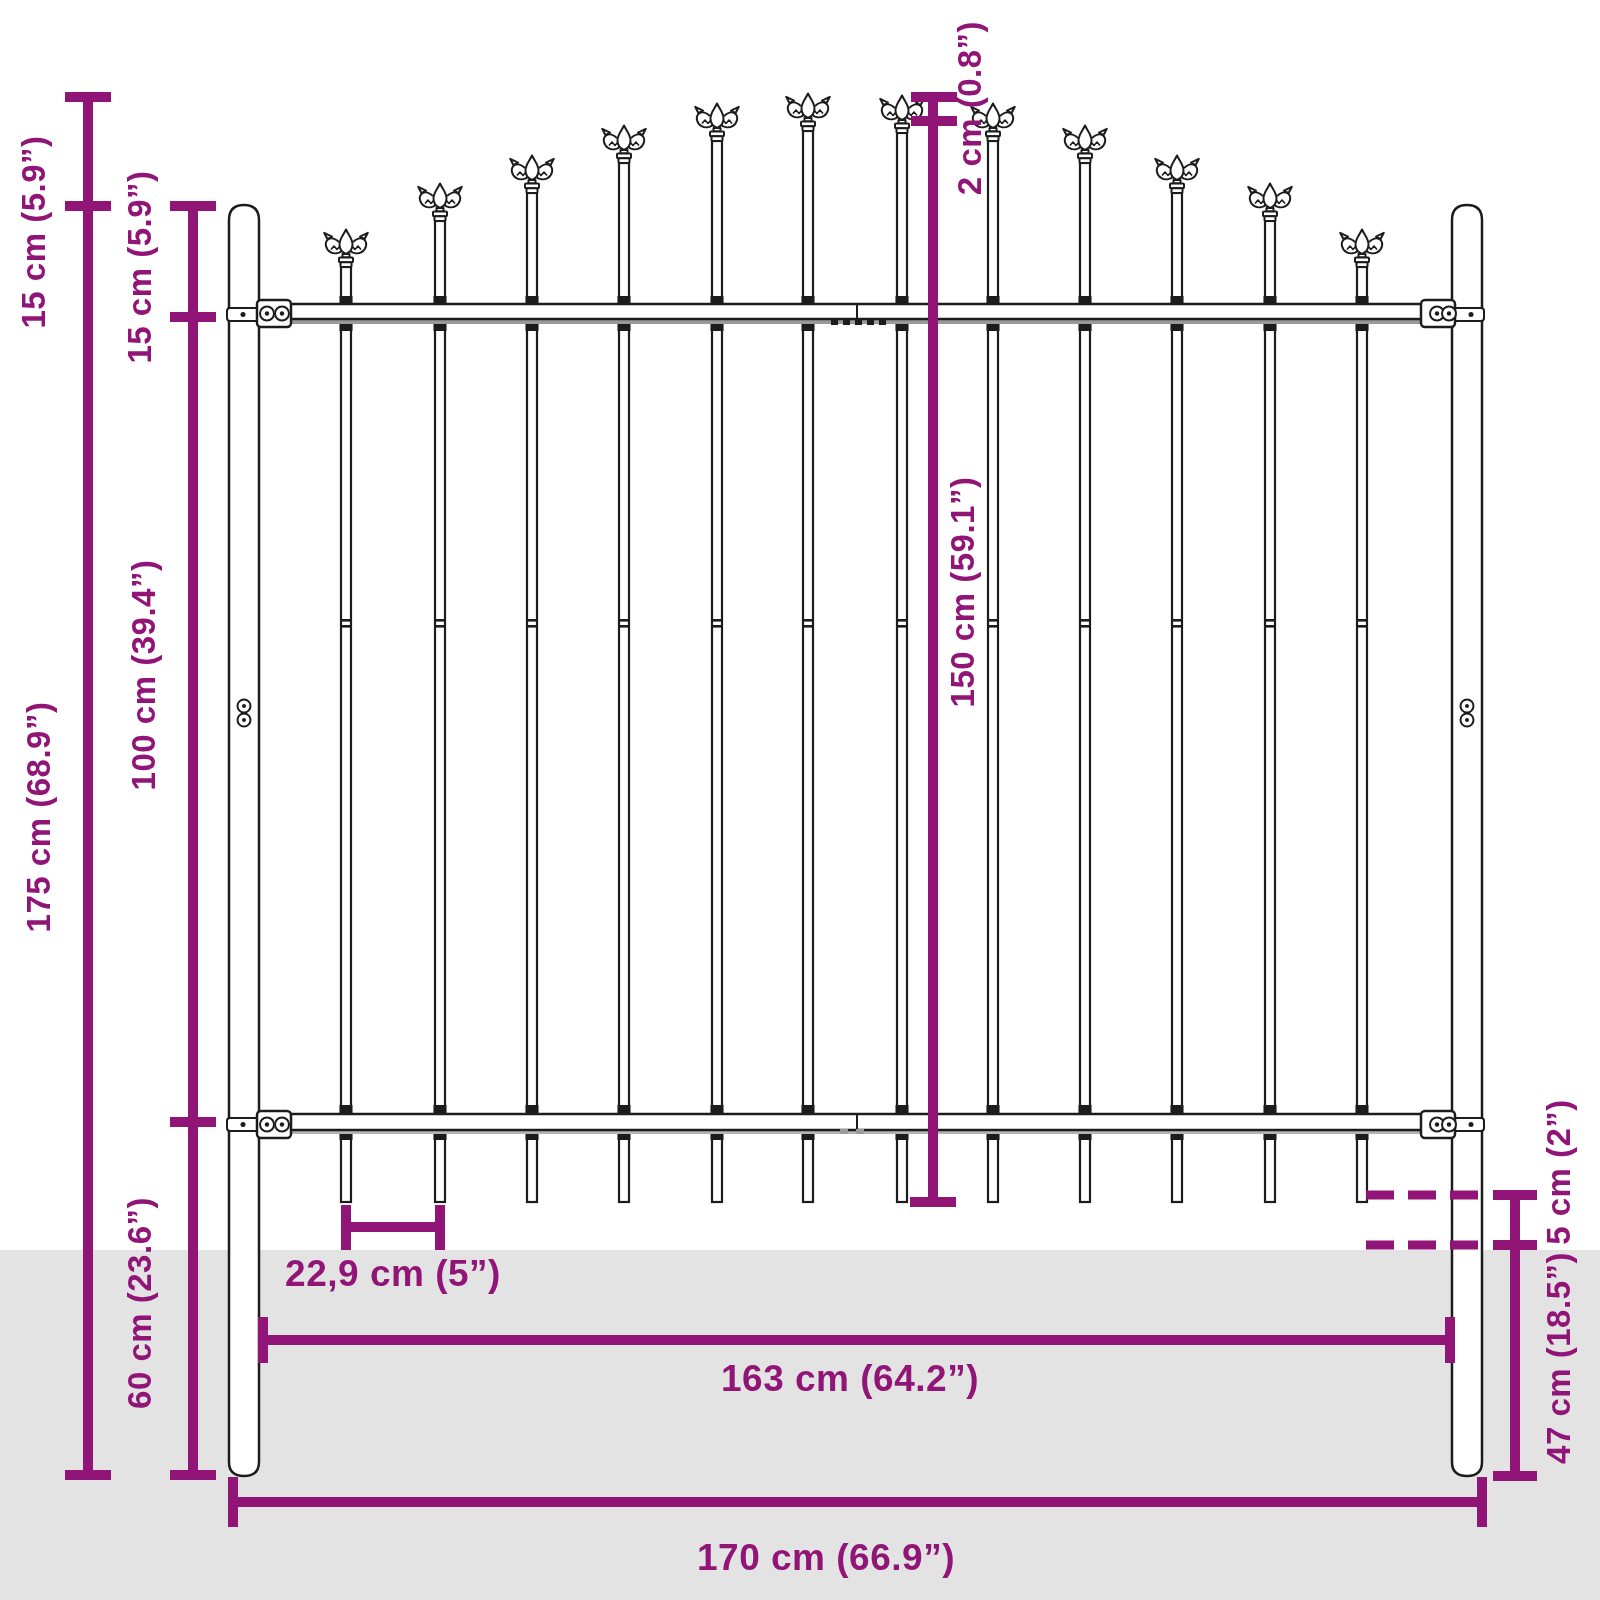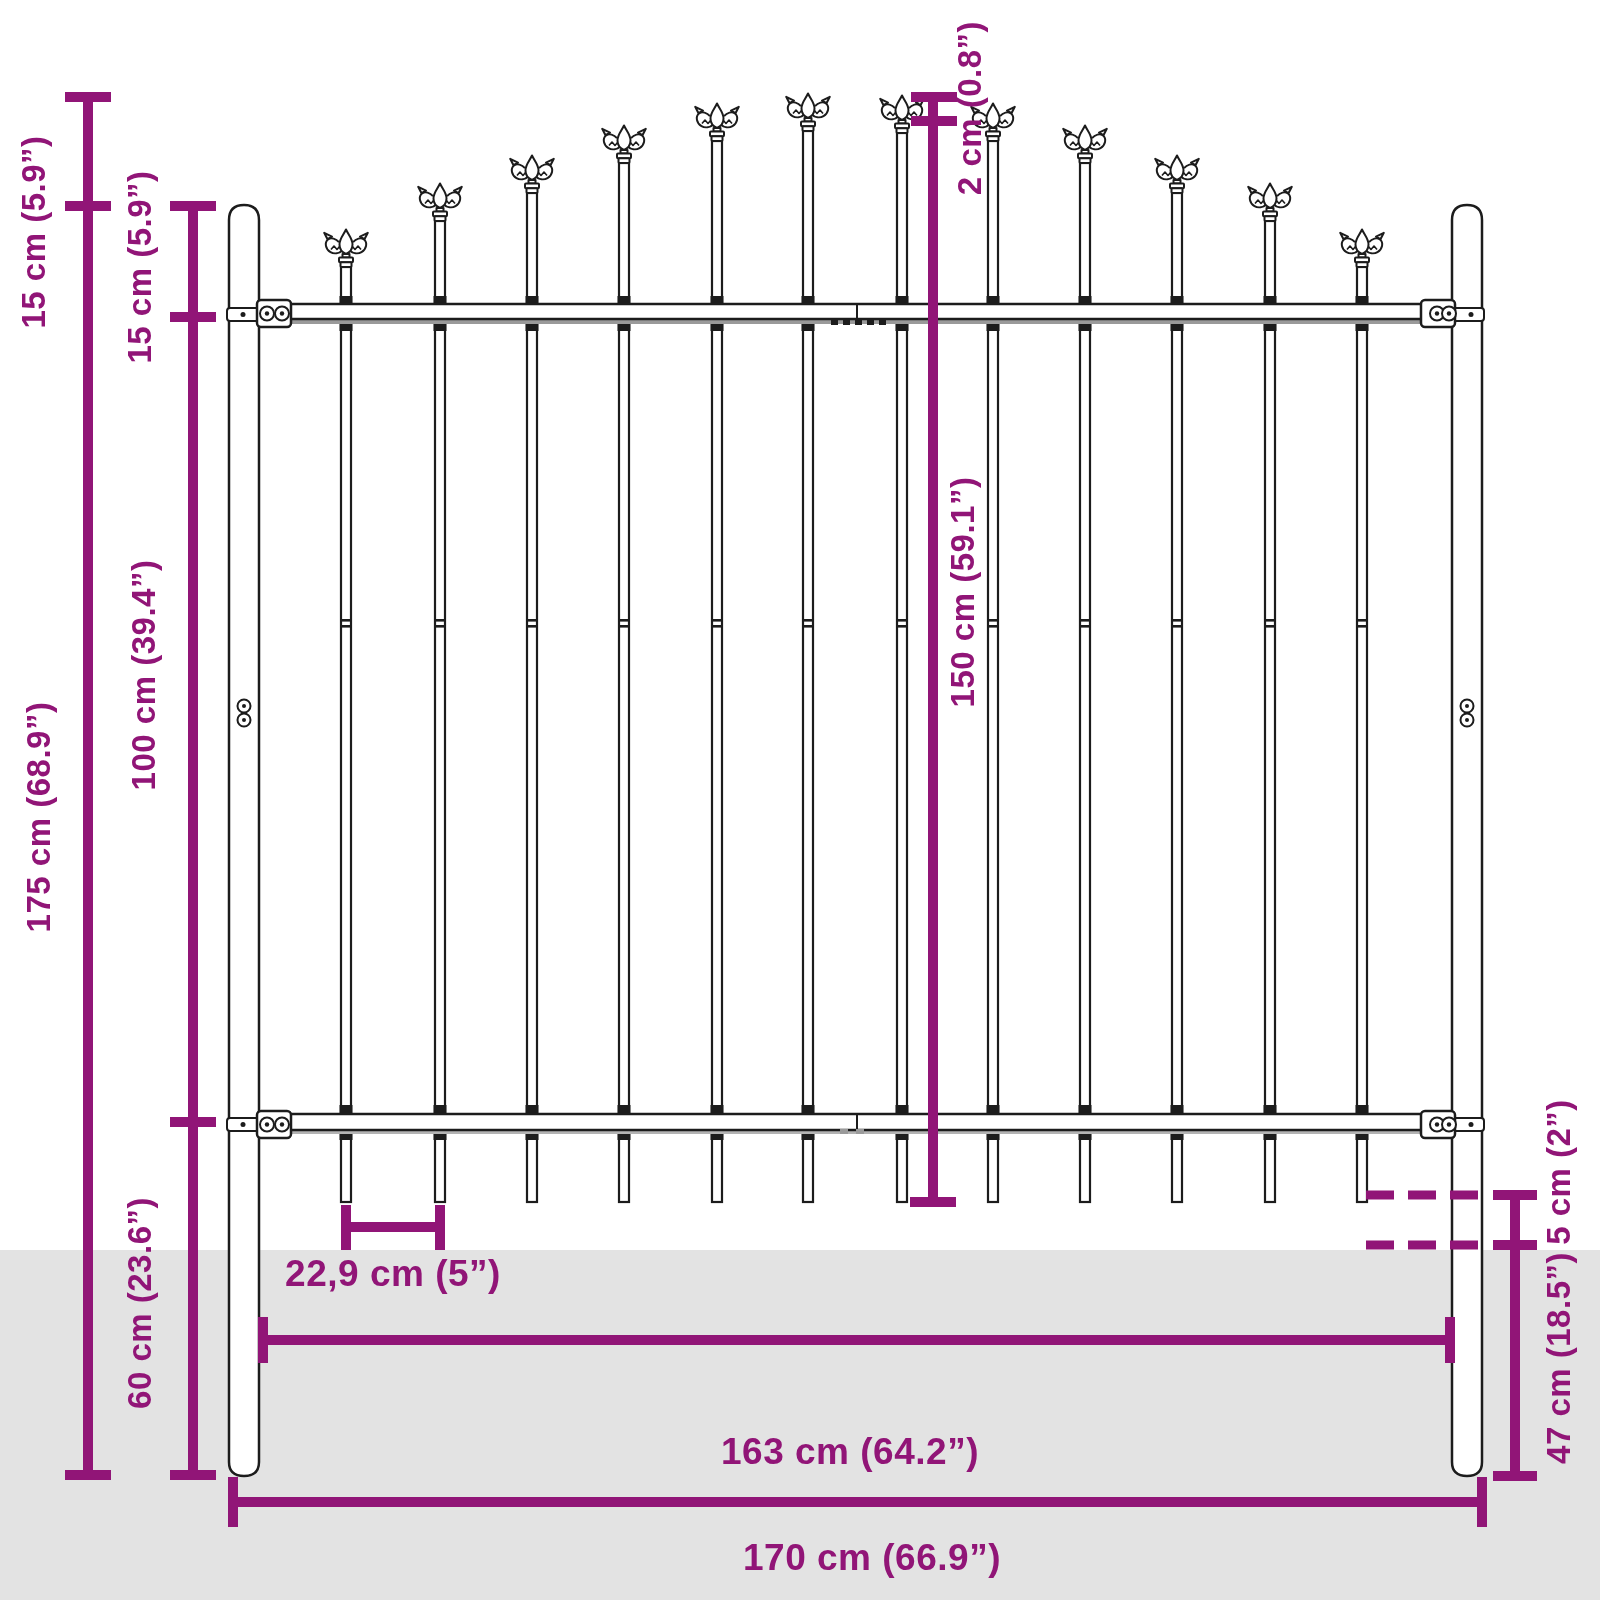--- a/index.html
+++ b/index.html
@@ -272,16 +272,16 @@
 <div class="dim vert" style="left:34px;top:232px">15 cm (5.9”)</div>
 <div class="dim vert" style="left:39px;top:817px">175 cm (68.9”)</div>
 <div class="dim vert" style="left:140px;top:267px">15 cm (5.9”)</div>
 <div class="dim vert" style="left:144px;top:675px">100 cm (39.4”)</div>
 <div class="dim vert" style="left:140px;top:1303px">60 cm (23.6”)</div>
 <div class="dim vert" style="left:970px;top:108px">2 cm (0.8”)</div>
 <div class="dim vert" style="left:963px;top:592px">150 cm (59.1”)</div>
 <div class="dim vert" style="left:1559px;top:1172px">5 cm (2”)</div>
 <div class="dim vert" style="left:1559px;top:1358px">47 cm (18.5”)</div>
 <div class="dim big" style="left:393px;top:1274px">22,9 cm (5”)</div>
-<div class="dim big" style="left:850px;top:1452px">163 cm (64.2”)</div>
-<div class="dim big" style="left:872px;top:1558px">170 cm (66.9”)</div>
+<div class="dim big" style="left:850px;top:1379px">163 cm (64.2”)</div>
+<div class="dim big" style="left:826px;top:1558px">170 cm (66.9”)</div>
 
 </div>
 
 </body></html>

